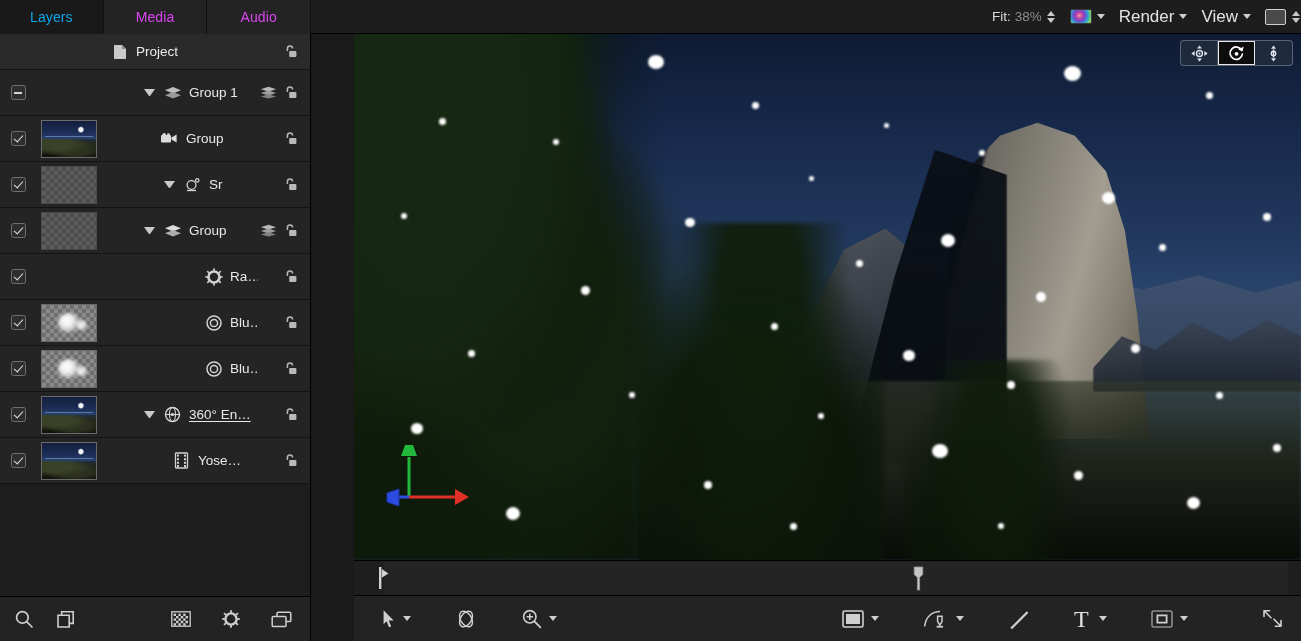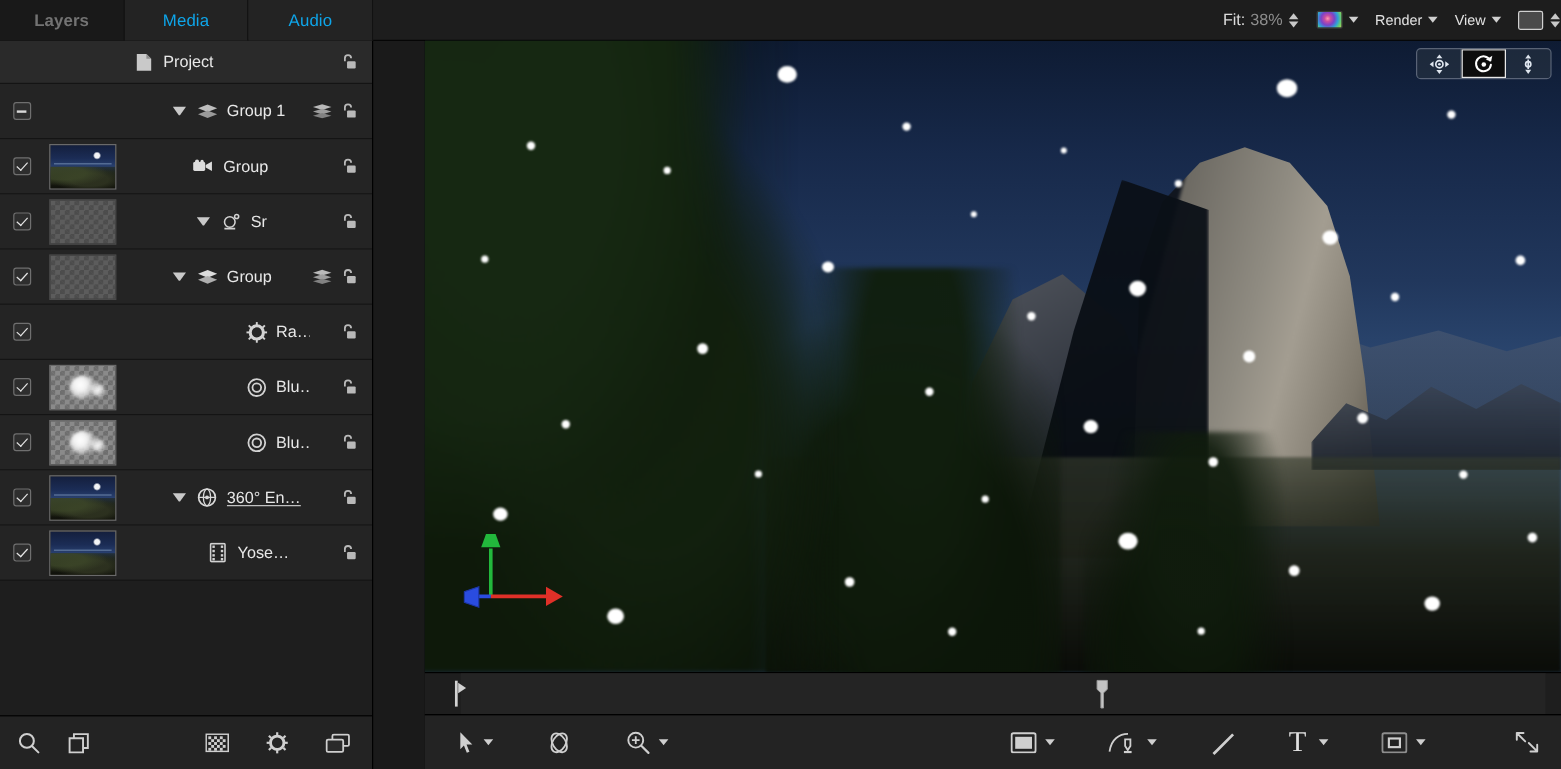--- a/index.html
+++ b/index.html
@@ -14,37 +14,37 @@
 
   
   .topbar {
     height: 34px; display: flex; align-items: stretch;
     background: #1d1d1d; border-bottom: 1px solid #000;
     flex: 0 0 34px;
   }
   .tabs { display: flex; width: 311px; height: 34px; }
   .tab {
     flex: 1; display: flex; align-items: center; justify-content: center;
-    font-size: 14px; color: #0ea5e9; background: #232323;
+    font-size: 14px; color: #d946ef; background: #232323;
     border-right: 1px solid #111; cursor: default; letter-spacing: .1px;
   }
-  .tab.active { background: #191919; color: #737373; font-weight: bold; }
+  .tab.active { background: #191919; color: #0ea5e9; font-weight: normal; }
   .topbar-right {
     flex: 1; display: flex; align-items: center; justify-content: flex-end;
     gap: 14px; background: #1d1d1d;
   }
   .fit-group { display: flex; align-items: center; gap: 4px; font-size: 13.5px; }
   .fit-label { color: #dcdcdc; }
   .fit-value { color: #8d8d8d; }
   .stepper { display:inline-flex; flex-direction: column; align-items:center; justify-content:center; gap:2px; width:10px; }
   .stepper i { display:block; width:0;height:0;border-left:4px solid transparent;border-right:4px solid transparent; }
   .stepper i.up { border-bottom:5px solid #c8c8c8; }
   .stepper i.dn { border-top:5px solid #c8c8c8; }
   .chev { display:inline-block; width:0;height:0;border-left:4.5px solid transparent;border-right:4.5px solid transparent;border-top:5px solid #cfcfcf; margin-bottom:1px;}
-  .menu-btn { display:flex; align-items:center; gap:5px; font-size:12px; color:#e2e2e2; cursor:default; }
+  .menu-btn { display:flex; align-items:center; gap:5px; font-size:17px; color:#e2e2e2; cursor:default; }
   .color-swatch {
     width: 22px; height: 15px; border-radius: 2px;
     background: radial-gradient(circle at 42% 42%, #ff9ab0 0%, #c94ea0 18%, #7a43c8 40%, #2fa0d8 62%, #6fd06a 82%, #b8d25a 100%);
     border: 1px solid #3a3a3a;
   }
   .bw-swatch { width: 21px; height: 16px; background: #4a4a4a; border: 1.5px solid #d0d0d0; border-radius: 2px; }
 
   
   .main { flex: 1; display: flex; min-height: 0; gap: 43px; }
 

